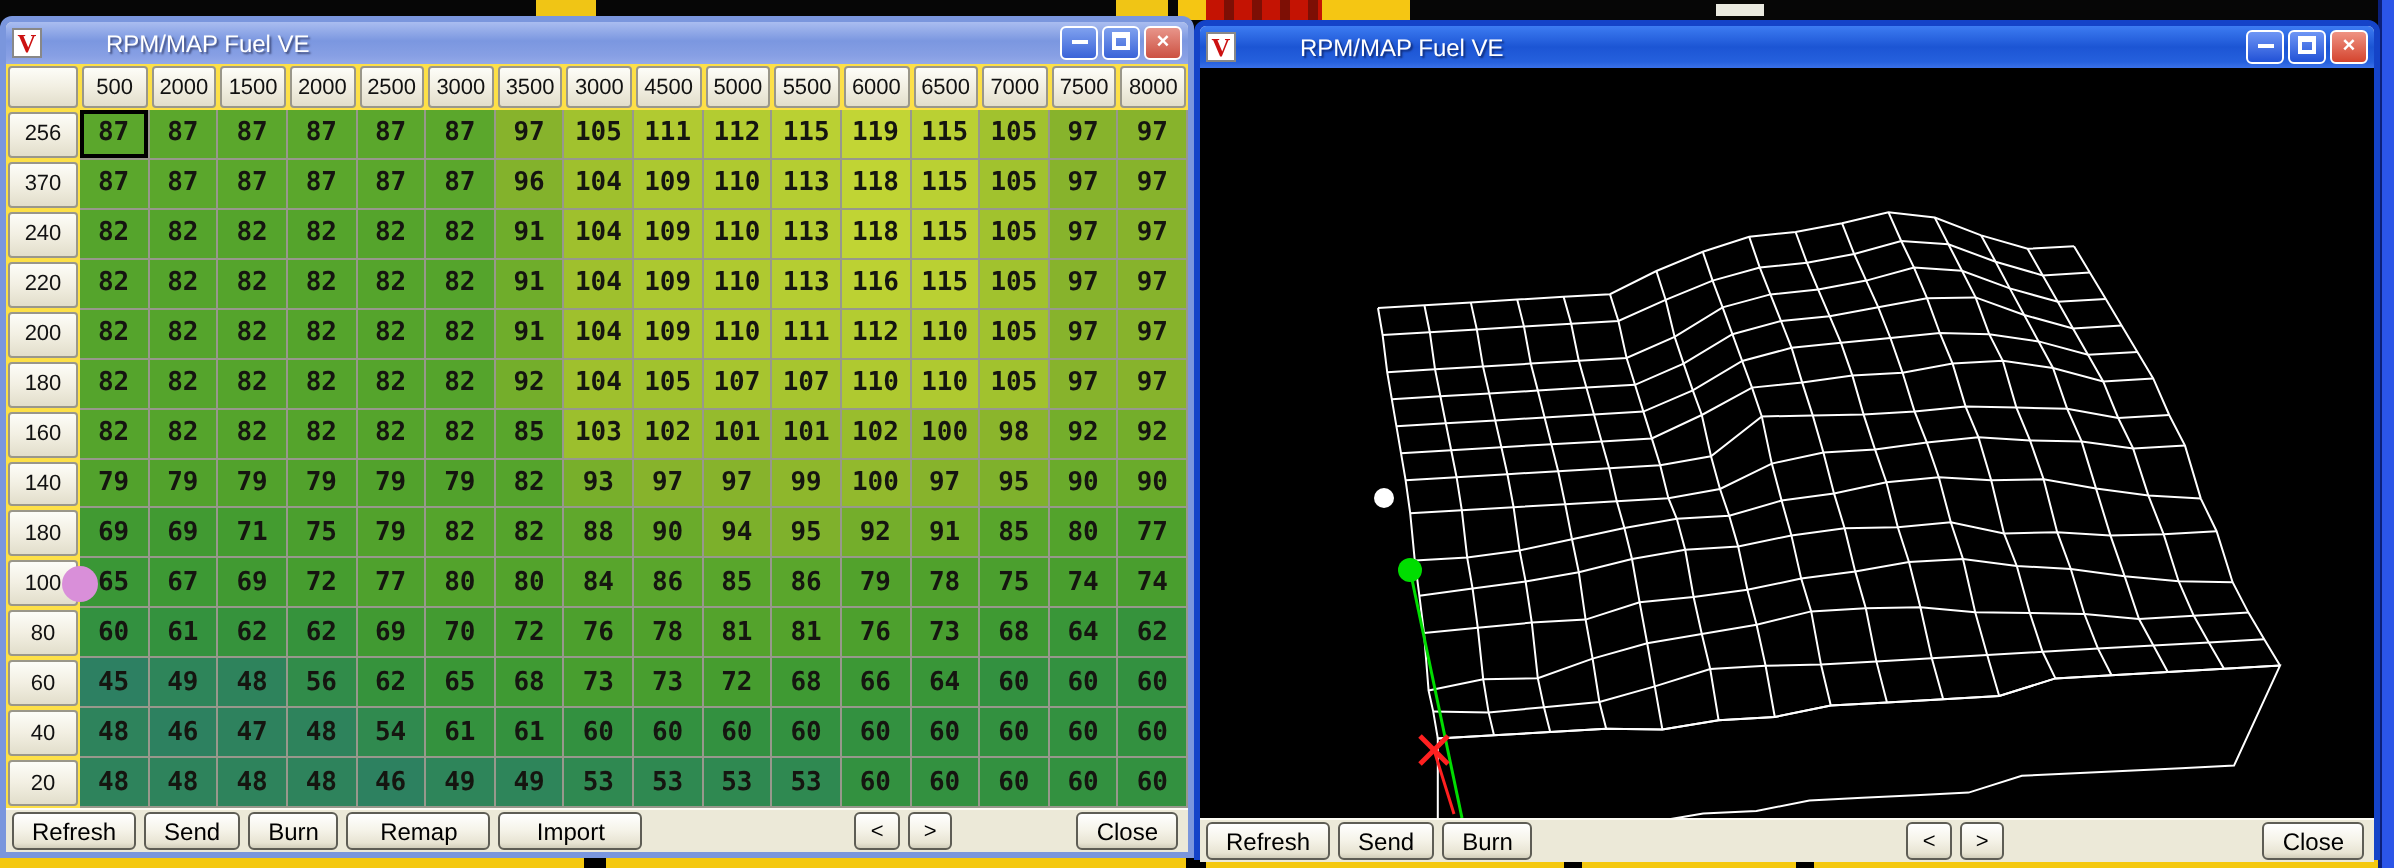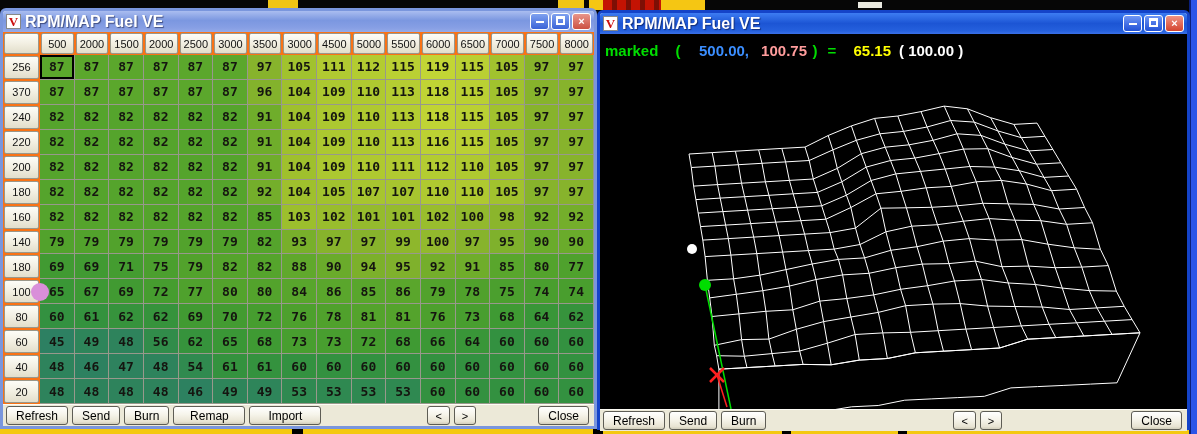--- a/index.html
+++ b/index.html
@@ -17,33 +17,33 @@
   .window { position:absolute; border-radius:6px 6px 0 0; }
   .win-left  { left:0;   top:8px;  width:597px; height:421px; border:3px solid #7ael; border:3px solid #7a96dd; background:#ece9d8; }
   .win-right { left:597px; top:10px; width:593px; height:420px; border:3px solid #1443c8; background:#ece9d8; }
 
   .titlebar { height:21px; display:flex; align-items:center; padding:0 3px; border-radius:3px 3px 0 0; }
   .titlebar-inactive { background:linear-gradient(180deg,#aabdf0 0%,#7b97e0 45%,#879fe4 80%,#94aae8 100%); }
   .titlebar-active   { background:linear-gradient(180deg,#3d7cf2 0%,#1c55d4 50%,#2560dd 85%,#3a70e8 100%); }
   .win-icon { width:15px; height:15px; background:#fff; border:1px solid #888; margin-right:4px;
               display:flex; align-items:center; justify-content:center;
               color:#cc1111; font-weight:bold; font-size:13px; line-height:13px; font-family:"Liberation Serif",serif; }
-  .win-title { color:#fff; font-size:16px; font-weight:bold; text-shadow:1px 1px 1px rgba(0,0,30,.5); flex:1; }
+  .win-title { color:#fff; font-size:12px; font-weight:normal; text-shadow:1px 1px 1px rgba(0,0,30,.5); flex:1;margin-left:28px; }
   .tb-btns { display:flex; gap:2px; }
   .tb-btn { width:19px; height:17px; border-radius:3px; border:1px solid #fff;
             color:#fff; font-size:11px; line-height:15px; text-align:center; font-weight:bold; }
   .tb-min, .tb-max { background:linear-gradient(180deg,#7fa1ef,#3a63d8); }
   .tb-close { background:linear-gradient(180deg,#e8958a,#cc5142); }
   .win-right .tb-min, .win-right .tb-max { background:linear-gradient(180deg,#6f96f5,#2151d6); }
   .win-right .tb-close { background:linear-gradient(180deg,#ef9383,#d4442e); }
   .tb-min span { display:inline-block; width:8px; border-bottom:2px solid #fff; margin-bottom:2px; }
   .tb-max span { display:inline-block; width:9px; height:9px; border:2px solid #fff; border-top-width:3px; margin-top:2px; }
 
   
-  .table-area { position:relative; width:591px; height:372px; background:#f97316; }
+  .table-area { position:relative; width:591px; height:372px; background:#fde047; }
   .ve-grid { display:grid; width:591px; height:372px;
              grid-template-columns:37px repeat(16, 1fr);
              grid-template-rows:23px repeat(14, 1fr); }
   .hdr-btn { background:linear-gradient(180deg,#fdfdf8,#f2efe2 50%,#e2decb); border:1px solid #9a978a;
              border-radius:2px; margin:1px; font-size:11px; color:#111;
              display:flex; align-items:center; justify-content:center; }
   .ve-cell { border-right:1px solid #98988c; border-bottom:1px solid #98988c;
              display:flex; align-items:center; justify-content:center;
              font-family:"DejaVu Sans Mono", monospace; font-weight:bold; font-size:13px; color:#151510; }
   .ve-cell.selected { box-shadow:inset 0 0 0 2px #000; }
@@ -424,23 +424,20 @@
           <polyline points="413.8,90.4 421.4,103.7 428.9,116.9 436.5,130.2 444.0,143.4 451.6,156.7 459.1,175.0 466.6,190.3 474.2,213.8 481.8,233.1 489.3,256.6 496.9,273.9 504.4,287.2 512.0,300.4" fill="none" stroke="#ffffff" stroke-width="1"></polyline>
           <polyline points="437.0,89.1 444.9,102.3 452.9,115.5 460.8,128.8 468.7,142.0 476.6,155.2 484.6,173.5 492.5,188.8 500.4,215.3 508.3,231.6 516.3,257.1 524.2,272.3 532.1,285.6 540.0,298.8" fill="none" stroke="#ffffff" stroke-width="1"></polyline>
           <polyline points="105.0,251.0 131.0,375.0" fill="none" stroke="#00dd00" stroke-width="1.5"></polyline>
           <polyline points="117.0,341.0 127.0,373.0" fill="none" stroke="#ff2020" stroke-width="1.5"></polyline>
           <circle cx="92" cy="215" r="5" fill="#ffffff"></circle>
           <circle cx="105" cy="251" r="6" fill="#00dd00"></circle>
           <polyline points="110.0,334.0 124.0,348.0" fill="none" stroke="#ff2020" stroke-width="2.5"></polyline>
           <polyline points="124.0,334.0 110.0,348.0" fill="none" stroke="#ff2020" stroke-width="2.5"></polyline>
         </svg>
       <div class="overlay">
-        <div class="ov-line">
-          <span class="w-lbl c-green">marked</span><span class="w-op c-green">(</span><span class="w-rpm c-blue">500.00,</span><span class="w-map c-pink">100.75</span><span class="w-cp c-green">)</span><span class="w-eq c-green">=</span><span class="w-val c-yellow">65.15</span><span class="w-extra c-white">( 100.00 )</span>
-        </div>
       </div>
     </div>
     <div class="buttonbar">
       <button class="xp-btn">Refresh</button>
       <button class="xp-btn">Send</button>
       <button class="xp-btn">Burn</button>
       <button class="xp-btn nav" style="margin-left:183px">&lt;</button>
       <button class="xp-btn nav">&gt;</button>
       <button class="xp-btn close-btn">Close</button>
     </div>

